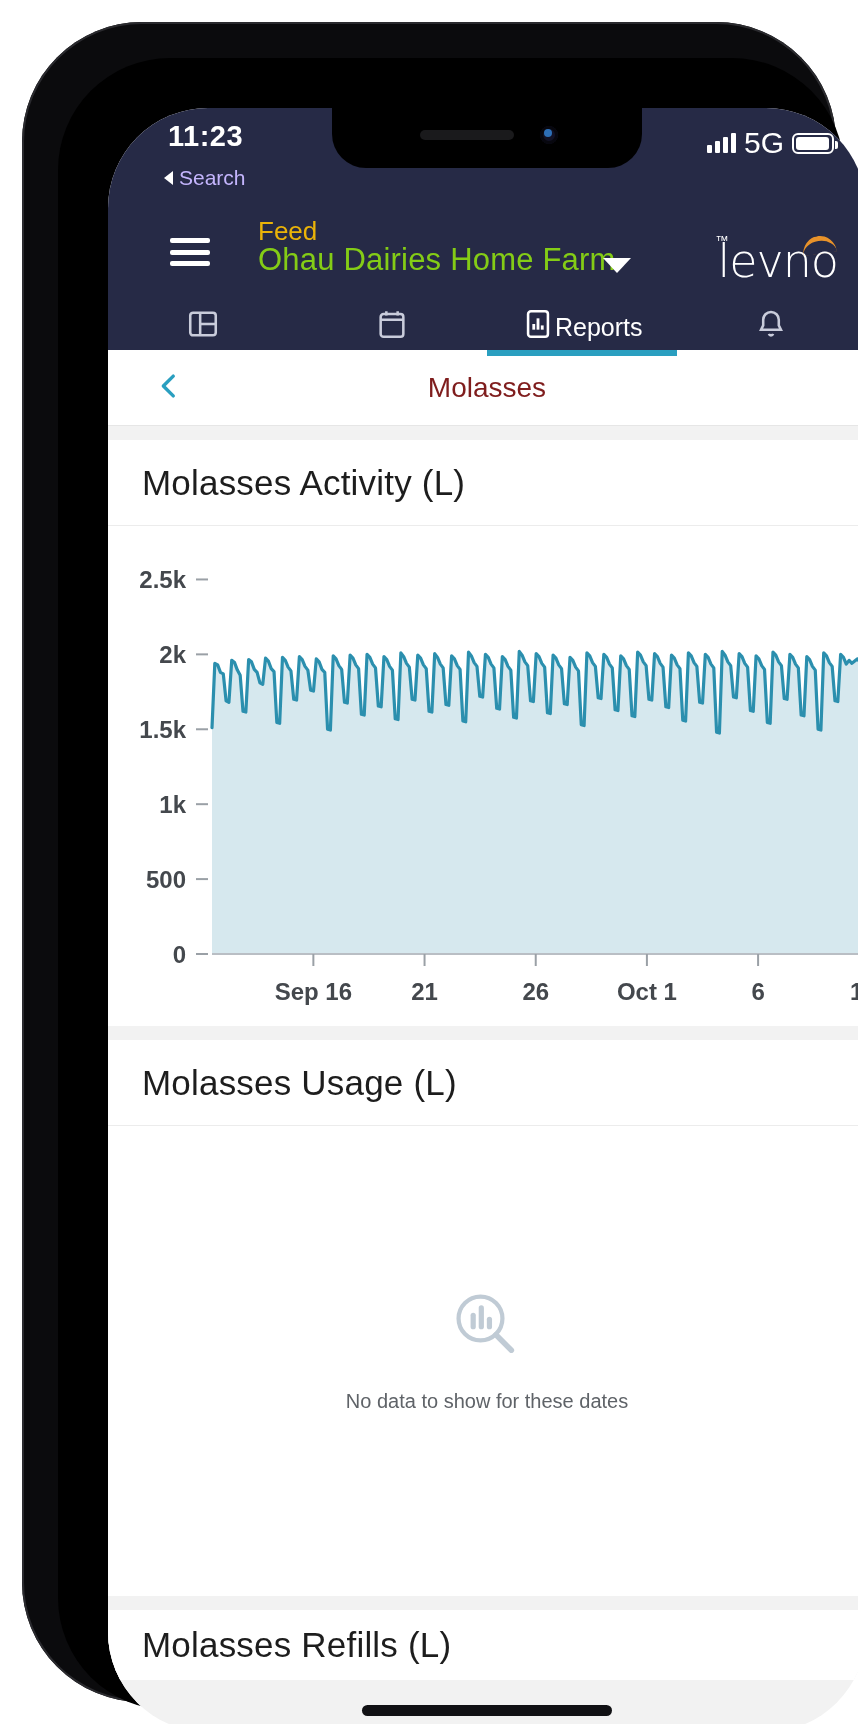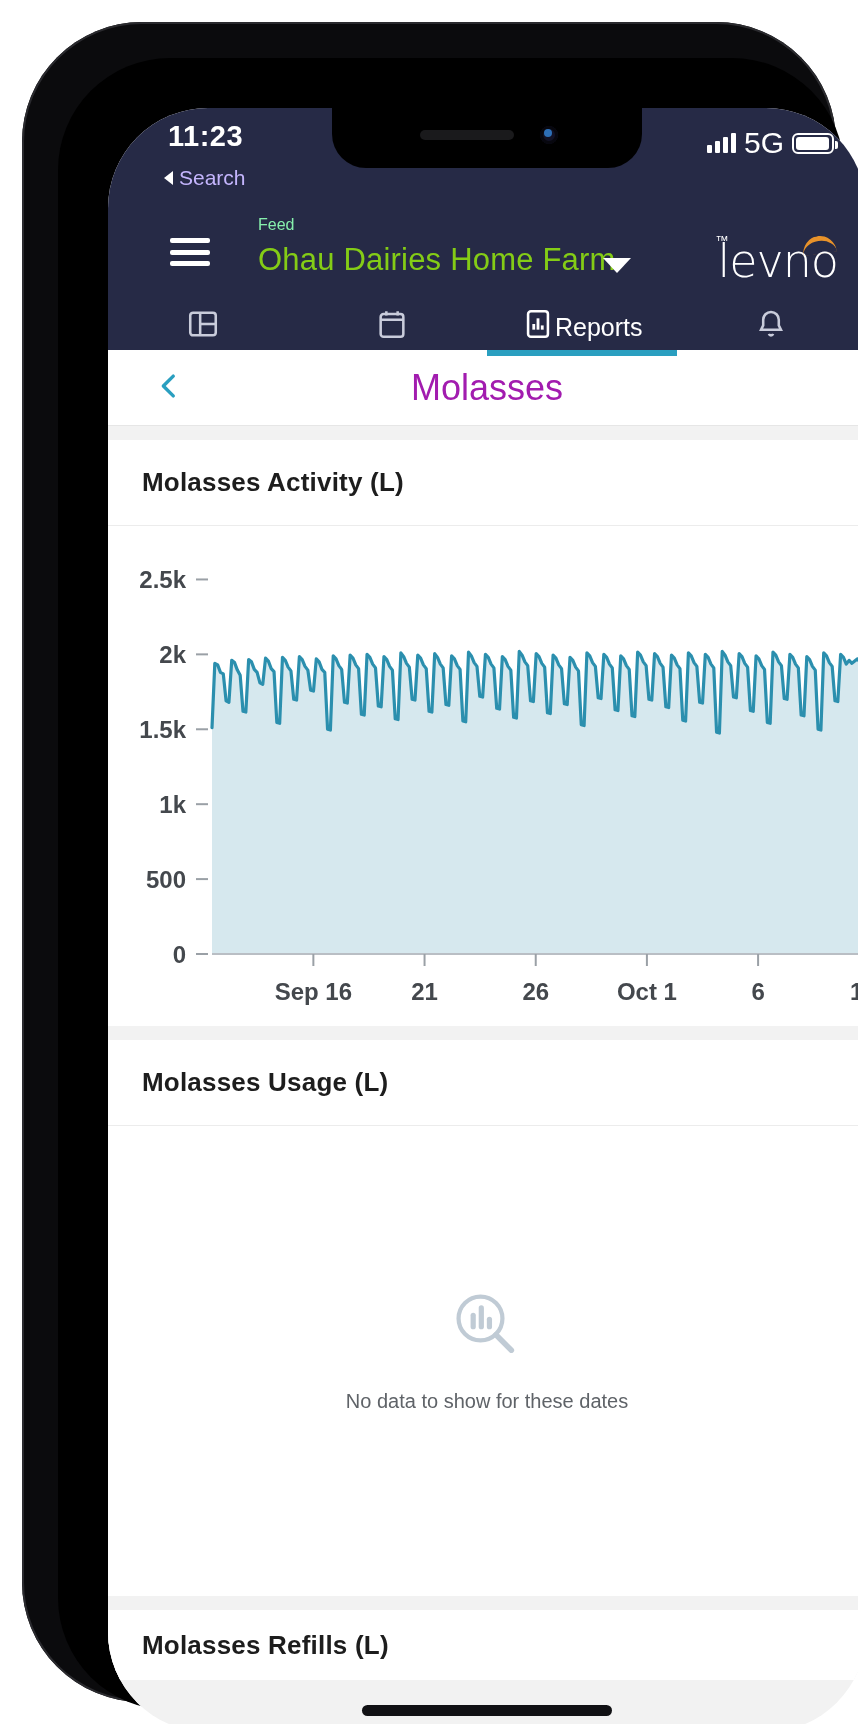--- a/index.html
+++ b/index.html
@@ -140,21 +140,21 @@
   }
   .hamburger {
     position: absolute; left: 62px; top: 22px;
     width: 40px; height: 28px;
     display: flex; flex-direction: column; justify-content: space-between;
   }
   .hamburger span { display:block; height: 5px; background:#fff; border-radius: 2px; }
 
   .farm-label {
     position: absolute; left: 150px; top: 0;
-    color: #86efac; font-size: 16px;
+    color: #eab308; font-size: 26px;
   }
   .farm-name {
     position: absolute; left: 150px; top: 26px;
     color: #84cc16; font-size: 31px; letter-spacing: 0.2px;
   }
   .farm-caret {
     position: absolute; left: 495px; top: 42px;
     width: 0; height: 0;
     border-left: 14px solid transparent;
     border-right: 14px solid transparent;
@@ -214,32 +214,32 @@
     position: relative;
     height: 76px;
     background: #ffffff;
     display: flex; align-items: center; justify-content: center;
     border-bottom: 1px solid #e6e6e6;
   }
   .page-head .chev {
     position: absolute; left: 44px; top: 50%;
     transform: translateY(-50%);
   }
-  .page-title { font-size: 36px; color: #a21caf; text-align: right; }
+  .page-title { font-size: 28px; color: #7f1d1d; text-align: right; }
 
   .gap { height: 14px; background: #f2f2f2; }
 
   .card { background: #ffffff; }
   .card-head {
     height: 86px; display: flex; align-items: center;
     padding-left: 34px;
     border-bottom: 1px solid #ececec;
   }
   .card-title {
-    font-size: 26px; font-weight: 700; color: #1d1d1d;
+    font-size: 35px; font-weight: 400; color: #1d1d1d;
     letter-spacing: 0.2px;
   }
 
   .chart-wrap { position: relative; height: 500px; background: #ffffff; }
   .chart-svg { display: block; width: 100%; height: 100%; }
 
   .empty-card { background: #ffffff; height: 470px; position: relative; }
   .empty-inner {
     position: absolute; left: 0; right: 0; top: 160px;
     display: flex; flex-direction: column; align-items: center; gap: 22px;

